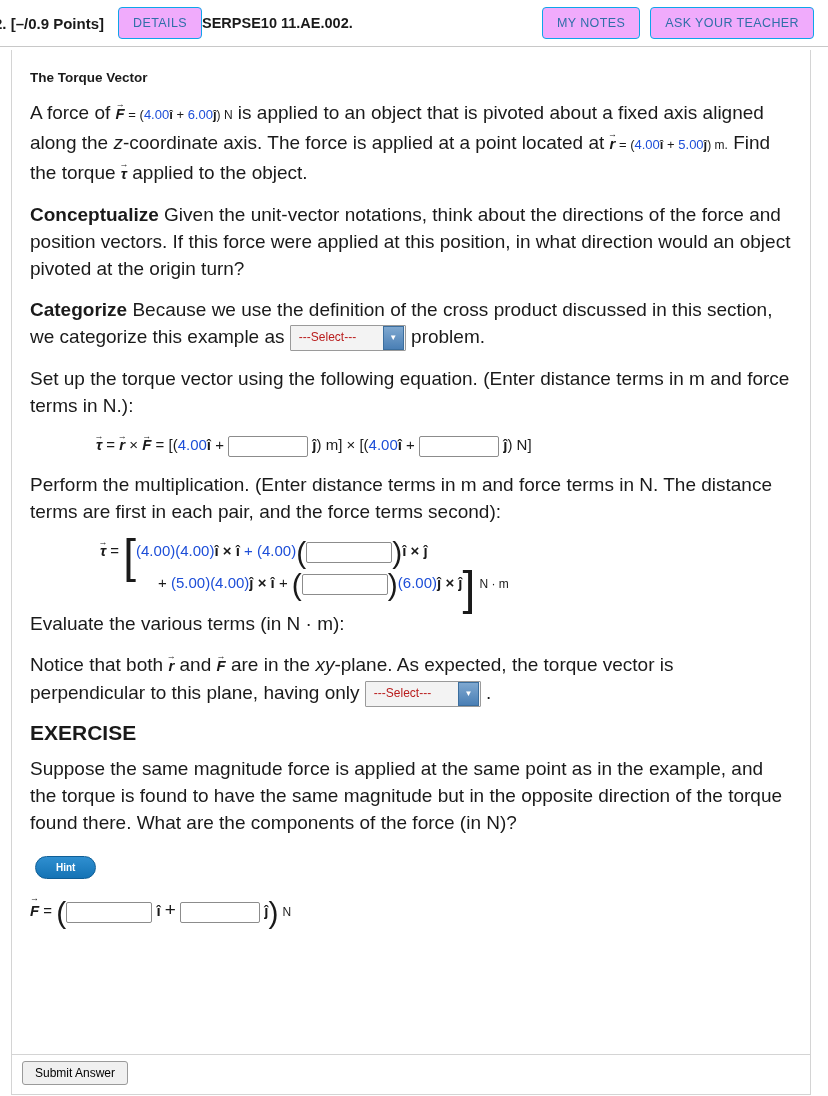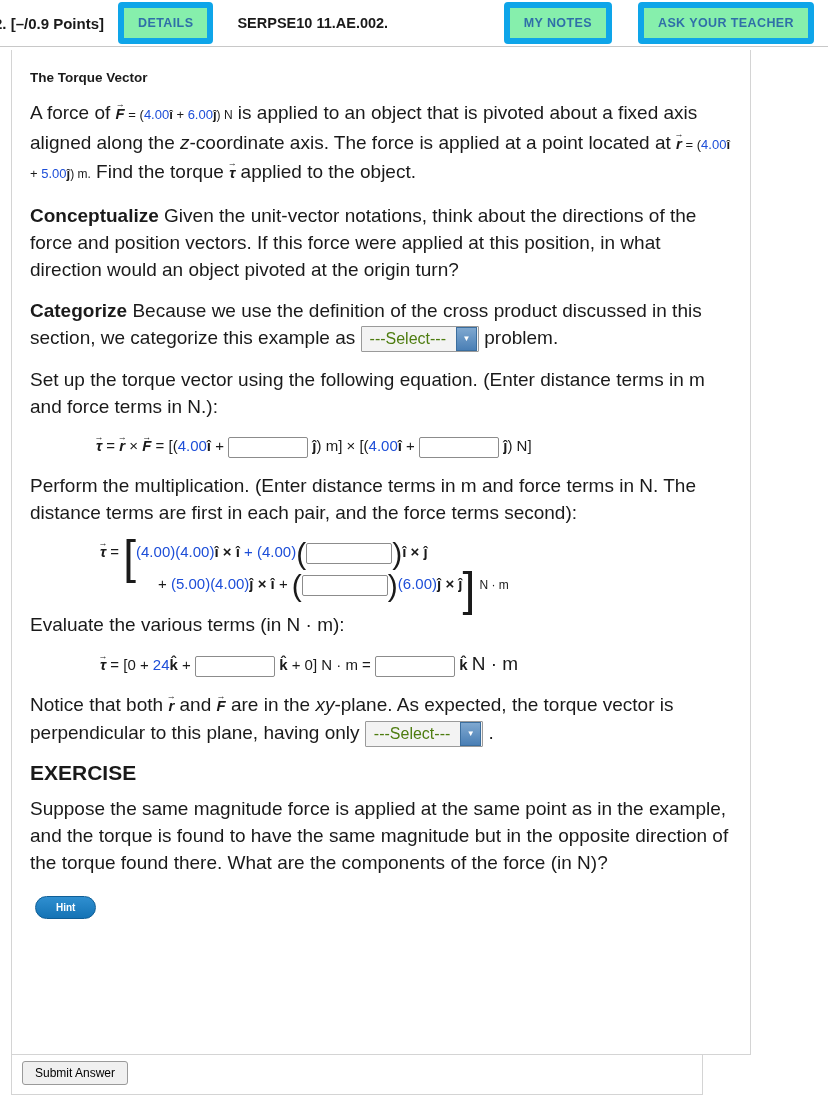--- a/index.html
+++ b/index.html
@@ -27,52 +27,51 @@
     box-sizing: border-box;
   }
   .points {
     font-size: 15px;
     font-weight: bold;
     color: #1a1a1a;
     margin-left: -6px;
     white-space: nowrap;
   }
   .btn {
-    border: 6px solid #0ea5e9;
+    border: 1px solid #0ea5e9;
     color: #2f6fa8;
-    background: #86efac;
+    background: #f0abfc;
     border-radius: 4px;
     font-size: 12.5px;
-    font-weight: bold;
+    font-weight: normal;
     letter-spacing: .4px;
     padding: 8px 14px;
     cursor: pointer;
     font-family: "Liberation Sans", sans-serif;
     white-space: nowrap;
   }
   .btn-details { margin-left: 14px; }
   .exercise-id {
     font-size: 14.5px;
     font-weight: bold;
-    margin-left: 24px;
     color: #1a1a1a;
     white-space: nowrap;
   }
   .topbar-right {
     margin-left: auto;
     display: flex;
-    gap: 26px;
+    gap: 10px;
   }
 
   
   .card {
     position: absolute;
     left: 11px;
     top: 50px;
-    width: 740px;
+    width: 800px;
     height: 1005px;
     border: 1px solid #d4d4d4;
     border-top: none;
     box-sizing: border-box;
     background: #fff;
     padding: 18px 18px 0 18px;
     overflow: hidden;
   }
   .section-title {
     font-size: 13.5px;
@@ -126,23 +125,23 @@
     align-items: center;
     border: 1px solid #9a9a9a;
     background: #f3f3f3;
     height: 24px;
     vertical-align: middle;
     font-size: 12px;
     border-radius: 1px;
   }
   .select-label {
     padding: 0 10px 0 8px;
-    color: #4d7c0f;
+    color: #b91c1c;
     min-width: 74px;
-    font-size: 16px;
+    font-size: 12px;
     white-space: nowrap;
   }
   .select-arrow {
     width: 19px;
     height: 22px;
     margin: 0 1px 0 0;
     background: linear-gradient(#7fa8d0, #4a7fb5);
     border: 1px solid #3b6e9e;
     display: flex;
     align-items: center;
@@ -207,21 +206,21 @@
     font-size: 15px;
     margin-top: 10px;
     padding-left: 0;
   }
 
   
   .submit-wrap {
     position: absolute;
     left: 11px;
     top: 1055px;
-    width: 692px;
+    width: 800px;
     box-sizing: border-box;
     border: 1px solid #d4d4d4;
     border-top: none;
     padding: 6px 10px 9px 10px;
     background: #fff;
   }
   .submit-btn {
     font-size: 12px;
     padding: 4px 12px;
     border: 1px solid #9a9a9a;
@@ -278,35 +277,35 @@
   <div class="eq eq2">
     <span class="vecsm">τ</span><span> = </span><span class="bigbrkt">[</span><span class="red">(4.00)</span><span class="red">(4.00)</span><span class="hat">î × î</span><span class="red"> + (4.00)</span><span class="bigparen">(</span><input class="ans w86 h21" value="" style=""><span class="bigparen">)</span><span class="hat">î × ĵ</span>
   </div>
   <div class="eq tall-eq-row2">
     <span>+ </span><span class="red">(5.00)</span><span class="red">(4.00)</span><span class="hat">ĵ × î</span><span> + </span><span class="bigparen">(</span><input class="ans w86 h21" value="" style=""><span class="bigparen">)</span><span class="red">(6.00)</span><span class="hat">ĵ × ĵ</span><span class="bigbrkt">]</span> <span class="unit">N · m</span>
   </div>
 
   <p class="body">Evaluate the various terms (in N · m):</p>
 
   
-  <div class="eq eq2">
-    <span class="vecsm">τ</span><span> = [0 + </span><span class="red">24</span><span class="hat">k̂</span><span> + </span><input class="ans w80 h21" value="" style=""> <span class="hat">k̂</span><span> + 0] N · m = </span><input class="ans w80 h21" value="" style=""> <span class="hat">k̂</span> <span style="font-size:19px">N · m</span>
-  </div>
 
   <p class="body">
     <span>Notice that both </span><span class="vecsm">r</span><span> and </span><span class="vecsm">F</span><span> are in the </span><em class="it">xy</em><span>-plane. As expected, the torque vector is perpendicular to this plane, having only </span><span class="select-box">
         <span class="select-label">---Select---</span>
         <span class="select-arrow">▼</span>
       </span><span> .</span>
   </p>
 
   <div class="h-sol">EXERCISE</div>
 
   <p class="body">Suppose the same magnitude force is applied at the same point as in the example, and the torque is found to have the same magnitude but in the opposite direction of the torque found there. What are the components of the force (in N)?</p>
 
   <button class="hint-btn">Hint</button>
 
+  <div class="final-line">
+    <span class="vecsm">F</span><span> = </span><span class="bigparen">(</span><input class="ans w86 h21" value="" style=""> <span class="hat">î</span> <span style="font-size:19px">+</span> <input class="ans w80 h21" value="" style=""> <span class="hat">ĵ</span><span class="bigparen">)</span> <span class="unit">N</span>
+  </div>
 
 </div>
 
 <div class="submit-wrap">
   <button class="submit-btn">Submit Answer</button>
 </div>
 
 </body></html>

